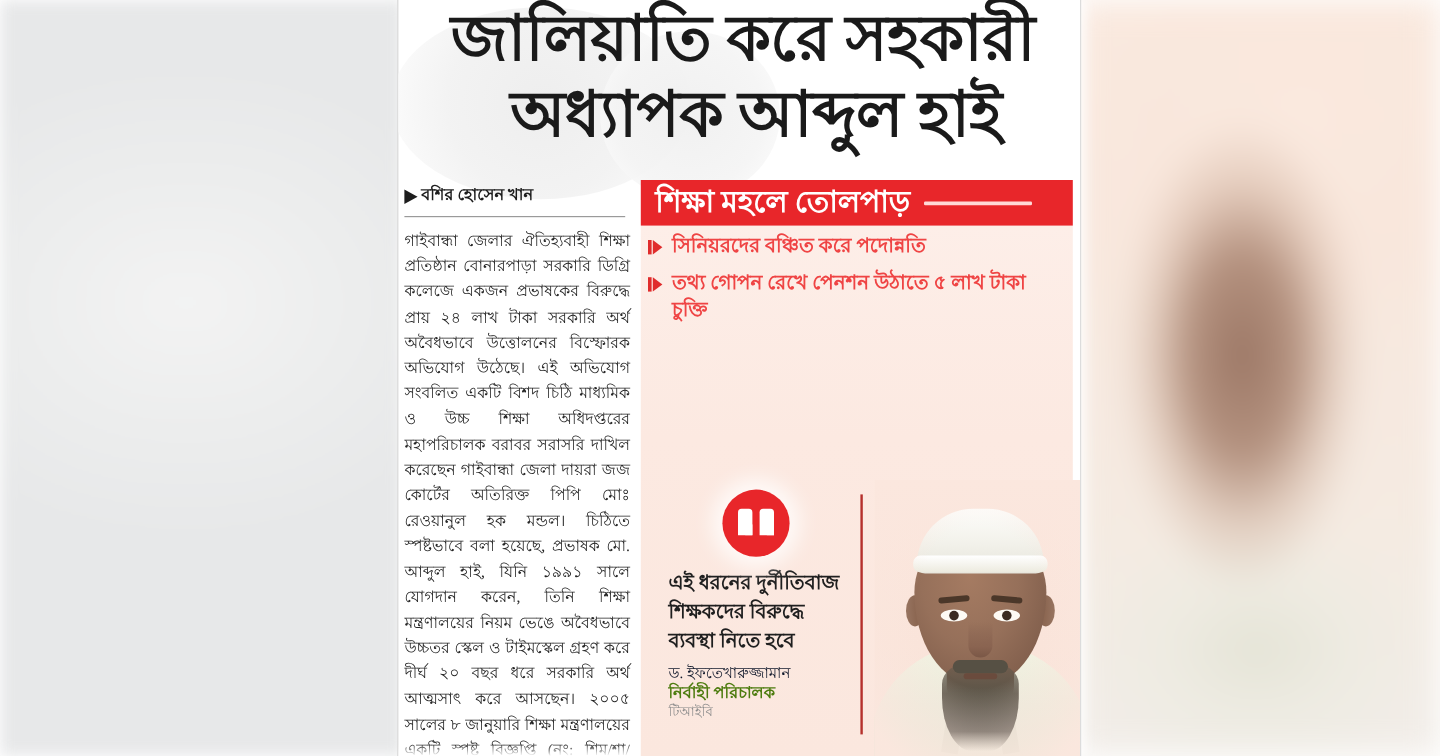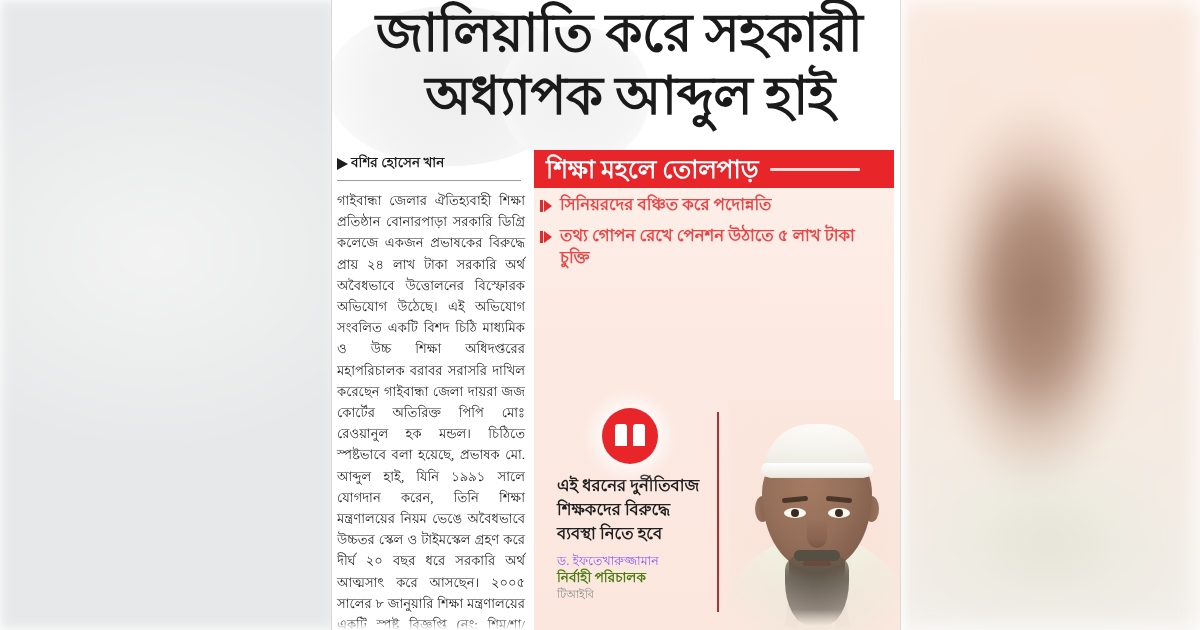--- a/index.html
+++ b/index.html
@@ -292,21 +292,21 @@
     font-family: "Liberation Serif", "DejaVu Sans", serif;
     font-size: 16.5px;
     line-height: 1.45;
     color: #1f1f1f;
     font-weight: 600;
     margin-bottom: 7px;
   }
   .quote-attrib-name {
     font-family: "Liberation Serif", "DejaVu Sans", serif;
     font-size: 12.5px;
-    color: #8b5cf6;
+    color: #0f172a;
     line-height: 1.3;
   }
   .quote-attrib-role {
     font-family: "Liberation Serif", "DejaVu Sans", serif;
     font-size: 13.5px;
     font-weight: 700;
     color: #4d7c0f;
     line-height: 1.3;
   }
   .quote-attrib-org {

